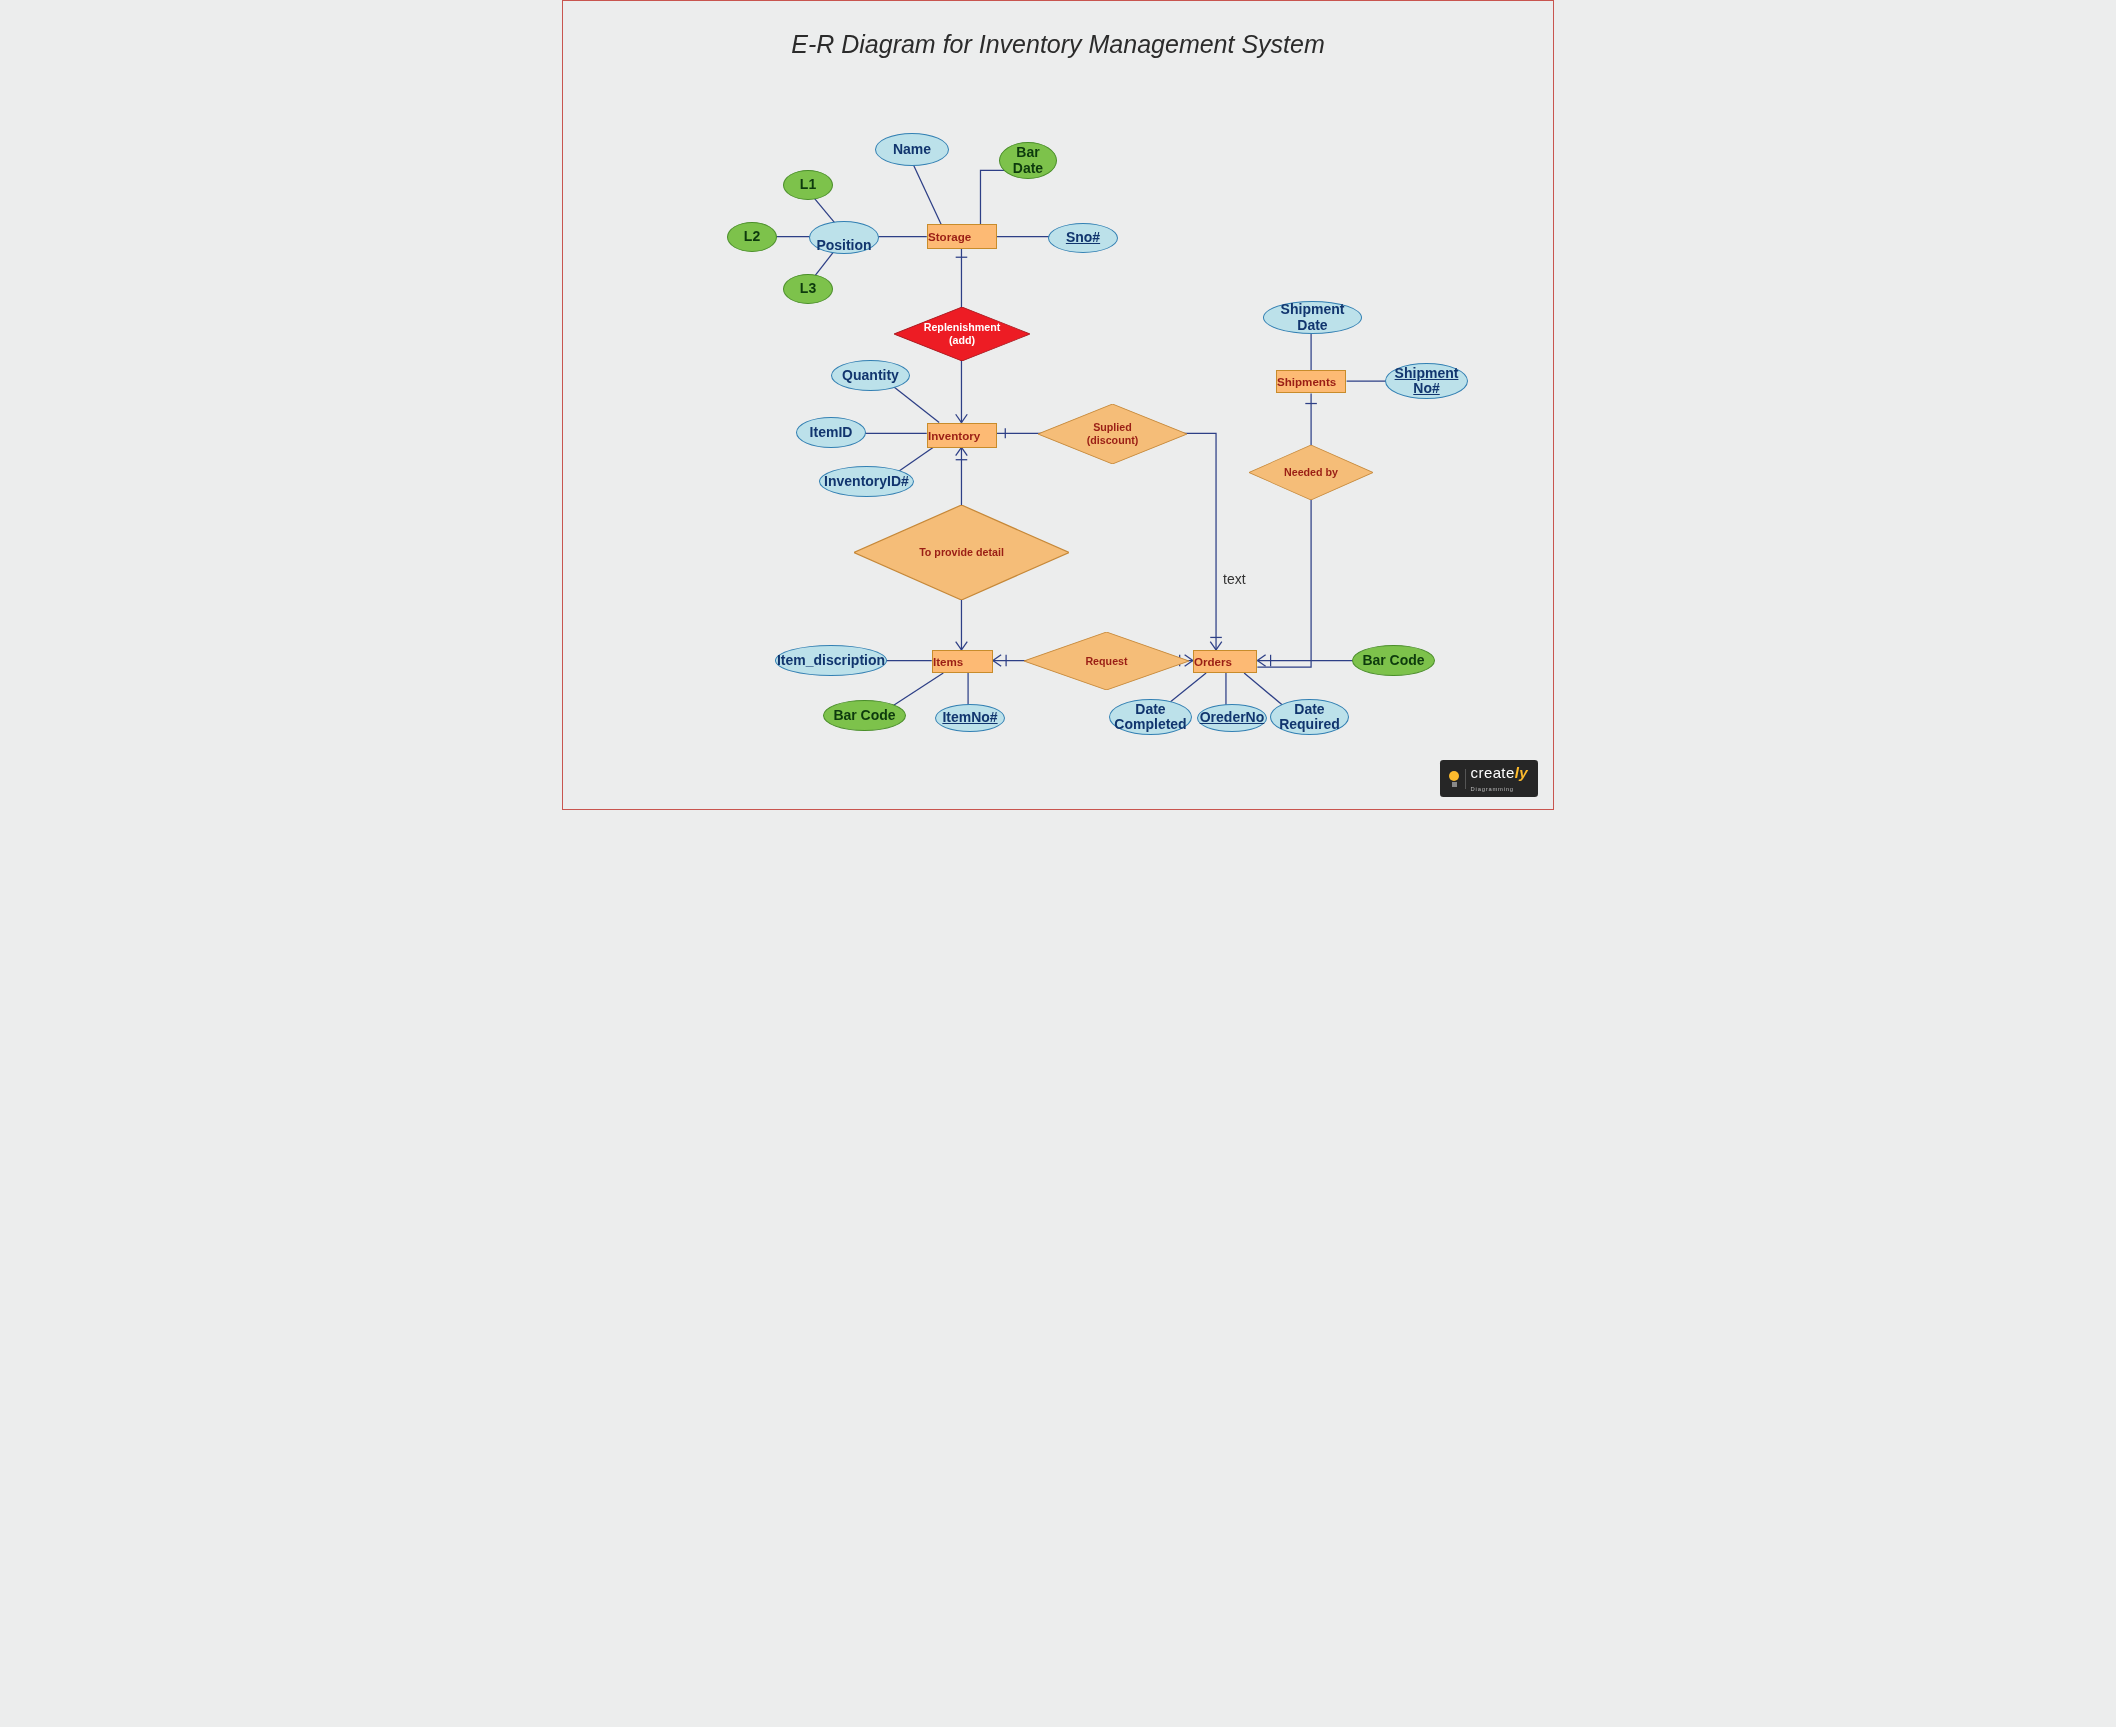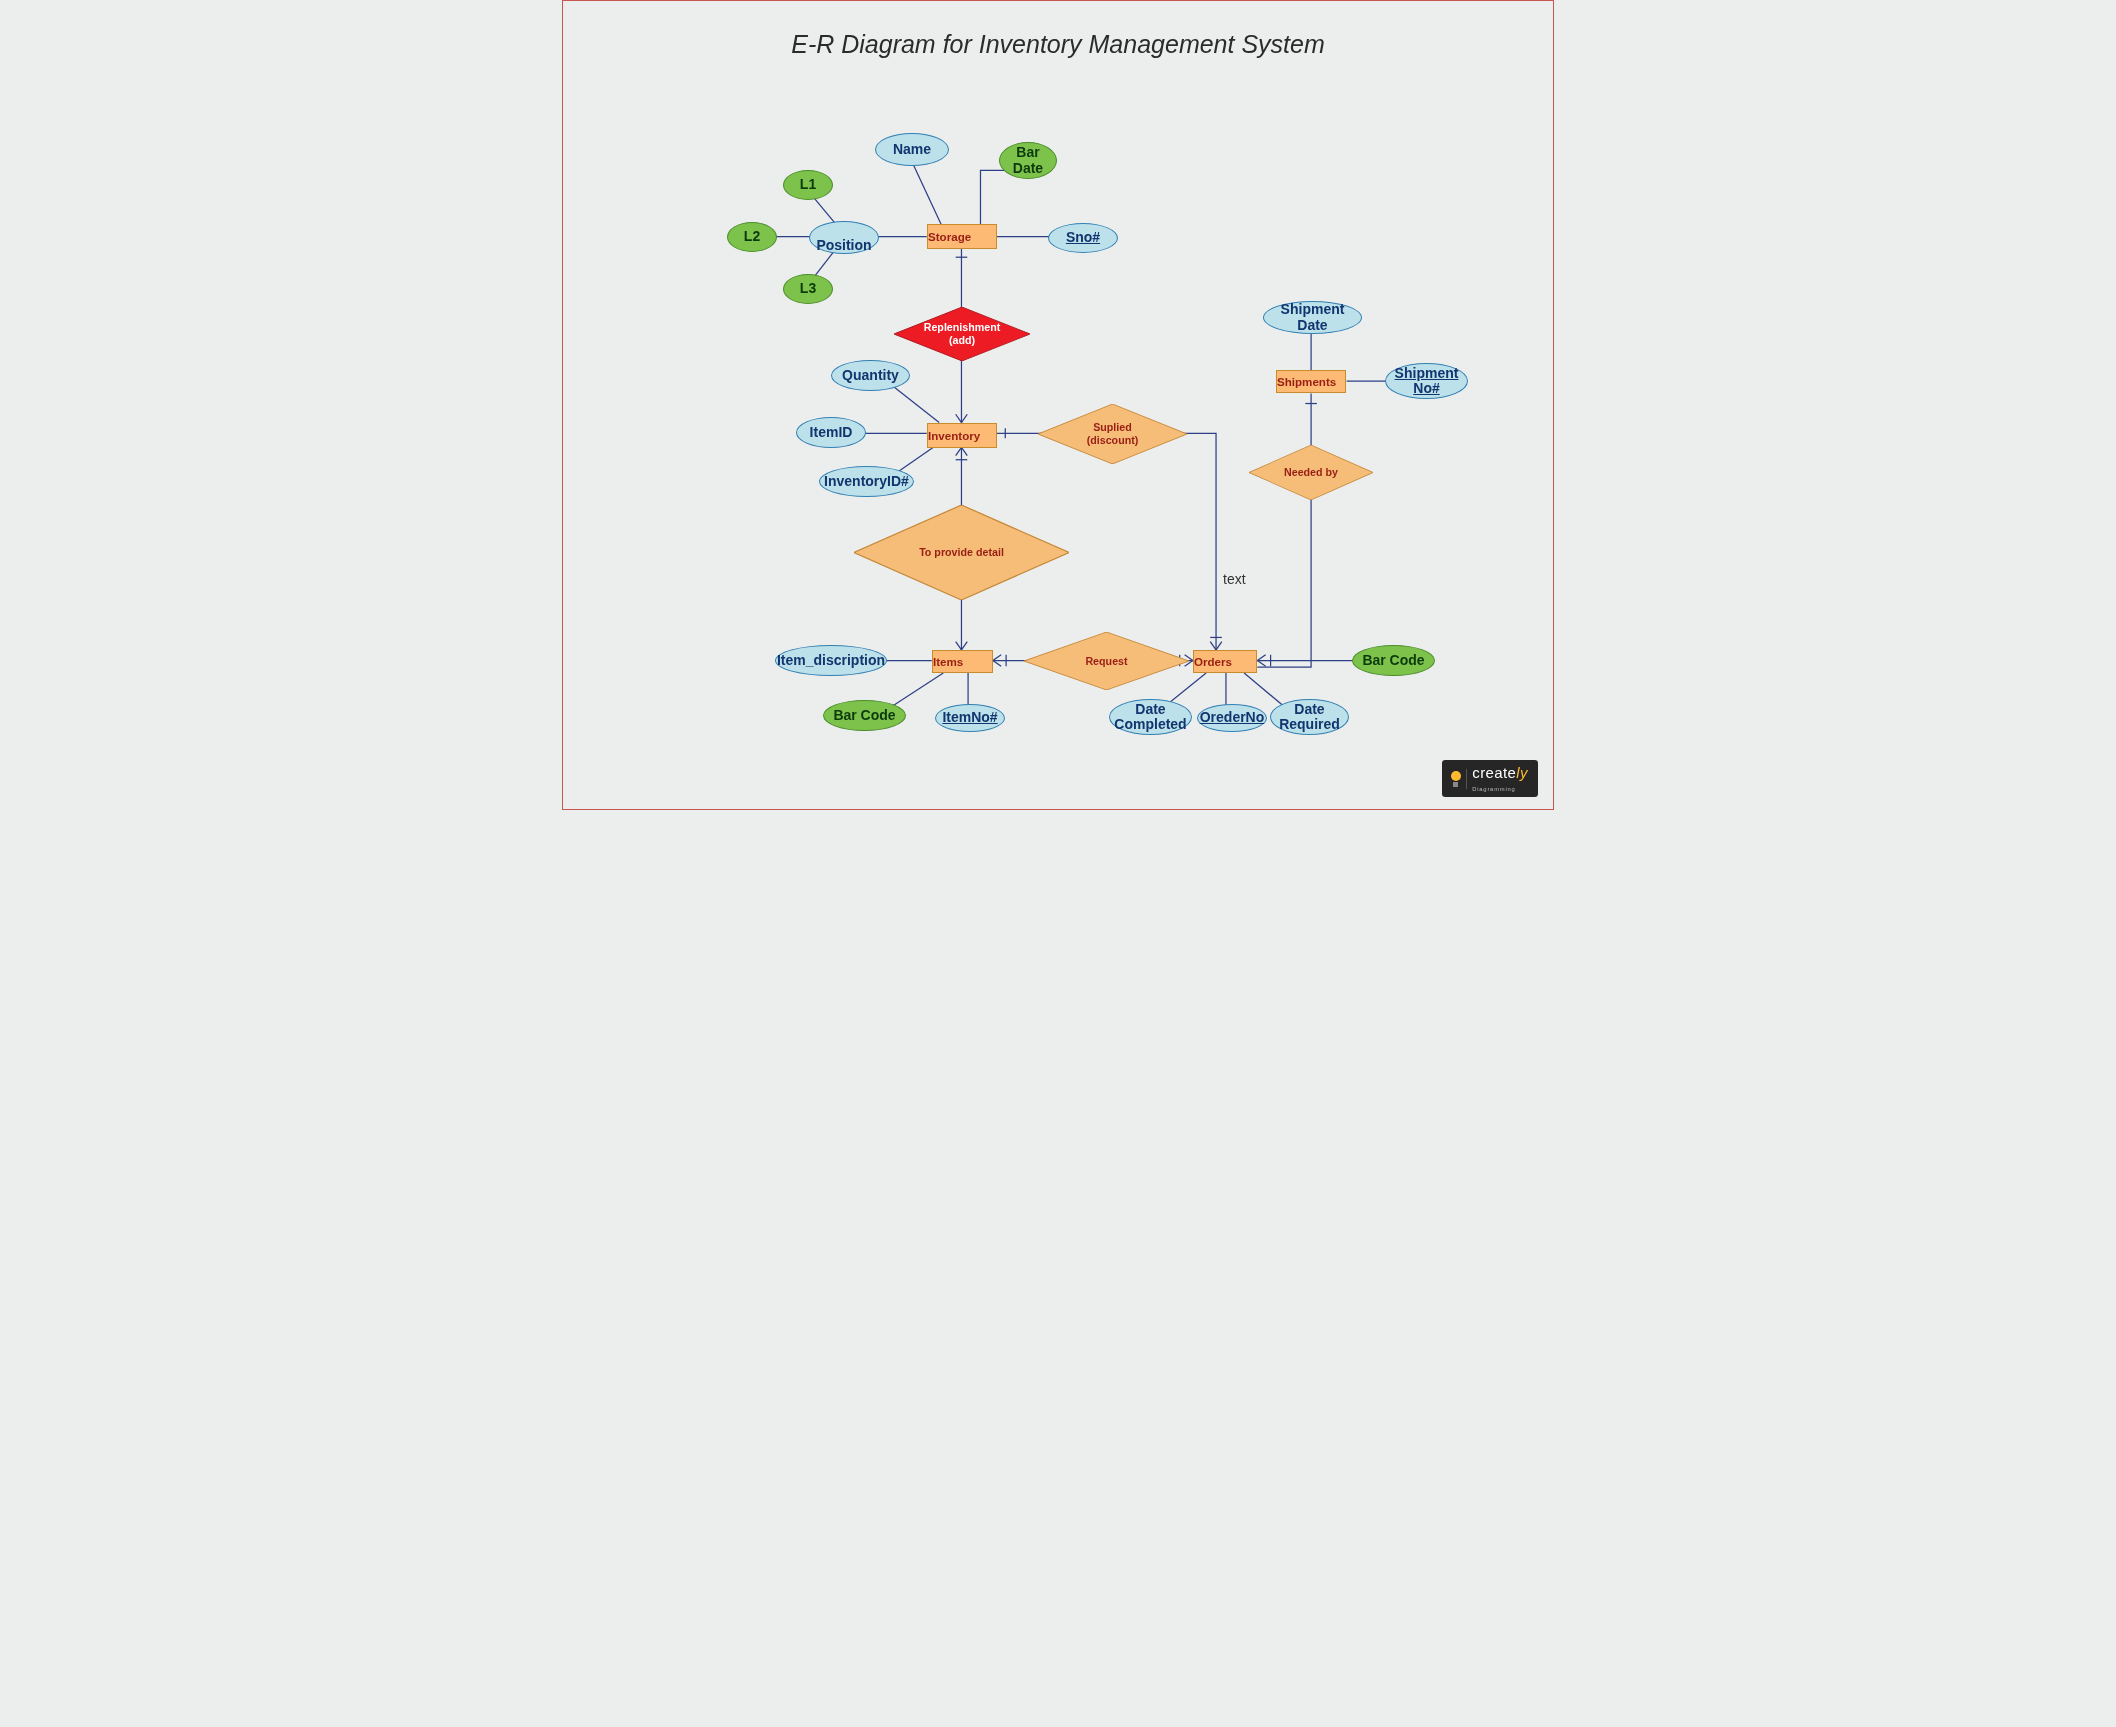--- a/index.html
+++ b/index.html
@@ -123,21 +123,21 @@
     background: #fdbb2d;
   }
   .logo .bulb::after {
     content:'';
     position:absolute; bottom:0; left:3.3px;
     width:5px; height:5px;
     background:#888;
   }
   .logo .brand { line-height:1; }
   .logo .brand .big { font-size:15px; font-weight:300; letter-spacing:0.4px; }
-  .logo .brand .big .ly { color:#fdbb2d; font-style:italic; font-weight:normal; }
+  .logo .brand .big .ly { color:#fdbb2d; font-style:italic; font-weight:bold; }
   .logo .brand .small { font-size:5.8px; color:#bbb; letter-spacing:0.8px; }
 </style>
 </head>
 <body>
 
 <div class="canvas">
 
   <div class="title">E-R Diagram for Inventory Management System</div>
 
   <svg class="lines" viewBox="0 0 1200 980" width="992" height="810">

